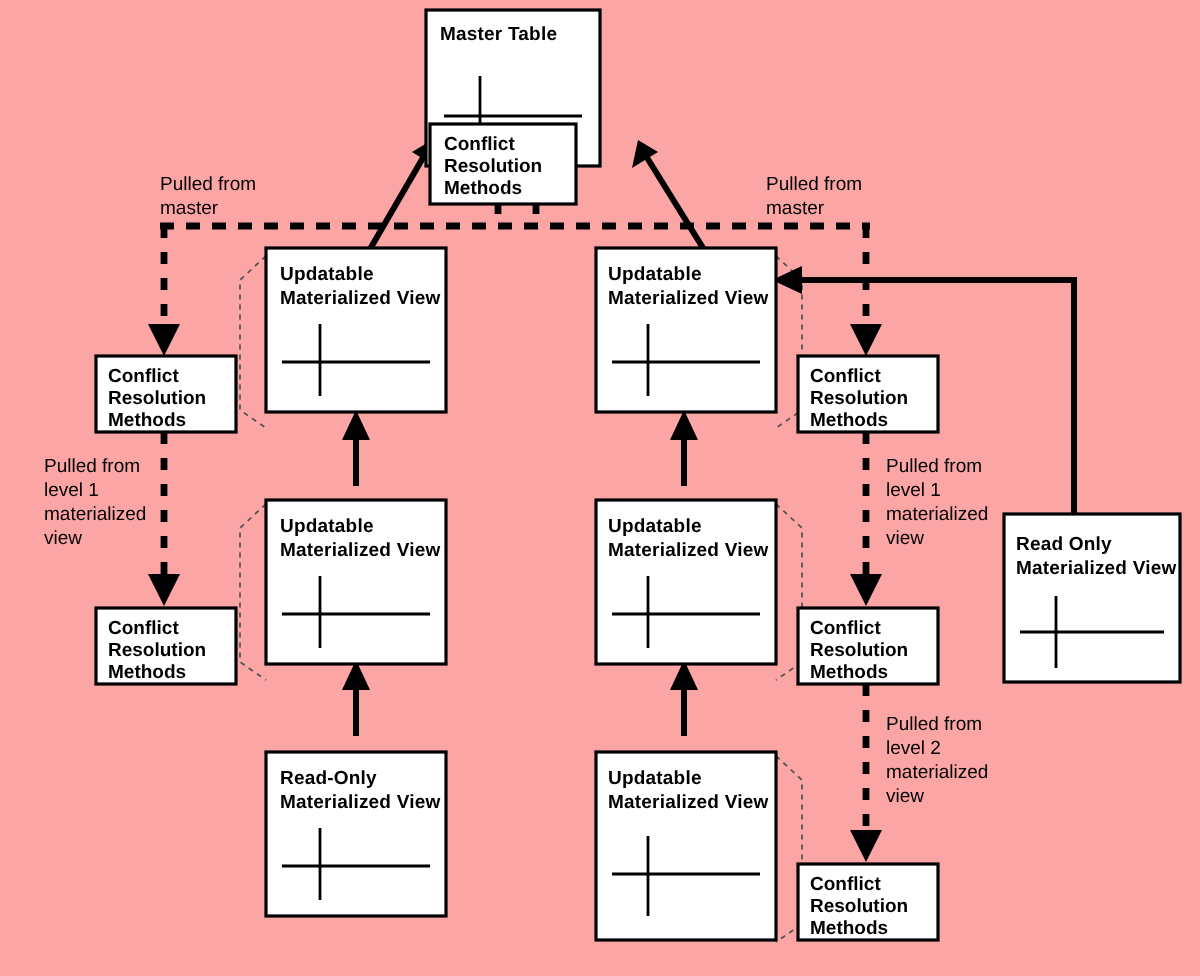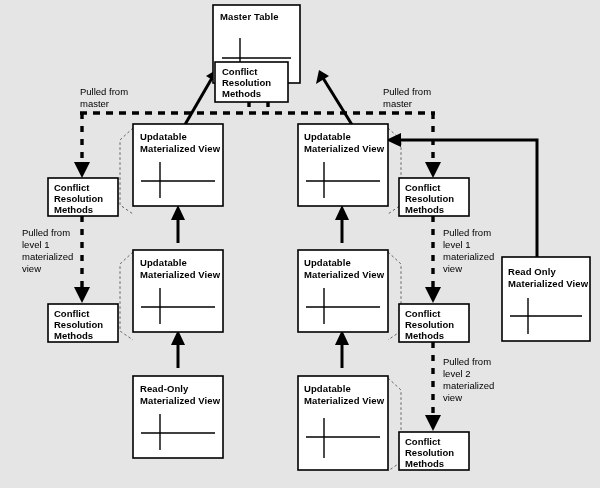--- a/index.html
+++ b/index.html
@@ -10,21 +10,21 @@
   body {
     width: 600px;
     height: 488px;
     font-family: "Liberation Sans", sans-serif;
     overflow: hidden;
   }
   #diagram-root {
     position: relative;
     width: 600px;
     height: 488px;
-    background: #e5e5e5;
+    background: #fca5a5;
   }
   svg.diagram {
     display: block;
     width: 600px;
     height: 488px;
   }
   .box-rect {
     fill: #ffffff;
     stroke: #000000;
     stroke-width: 1.6;

